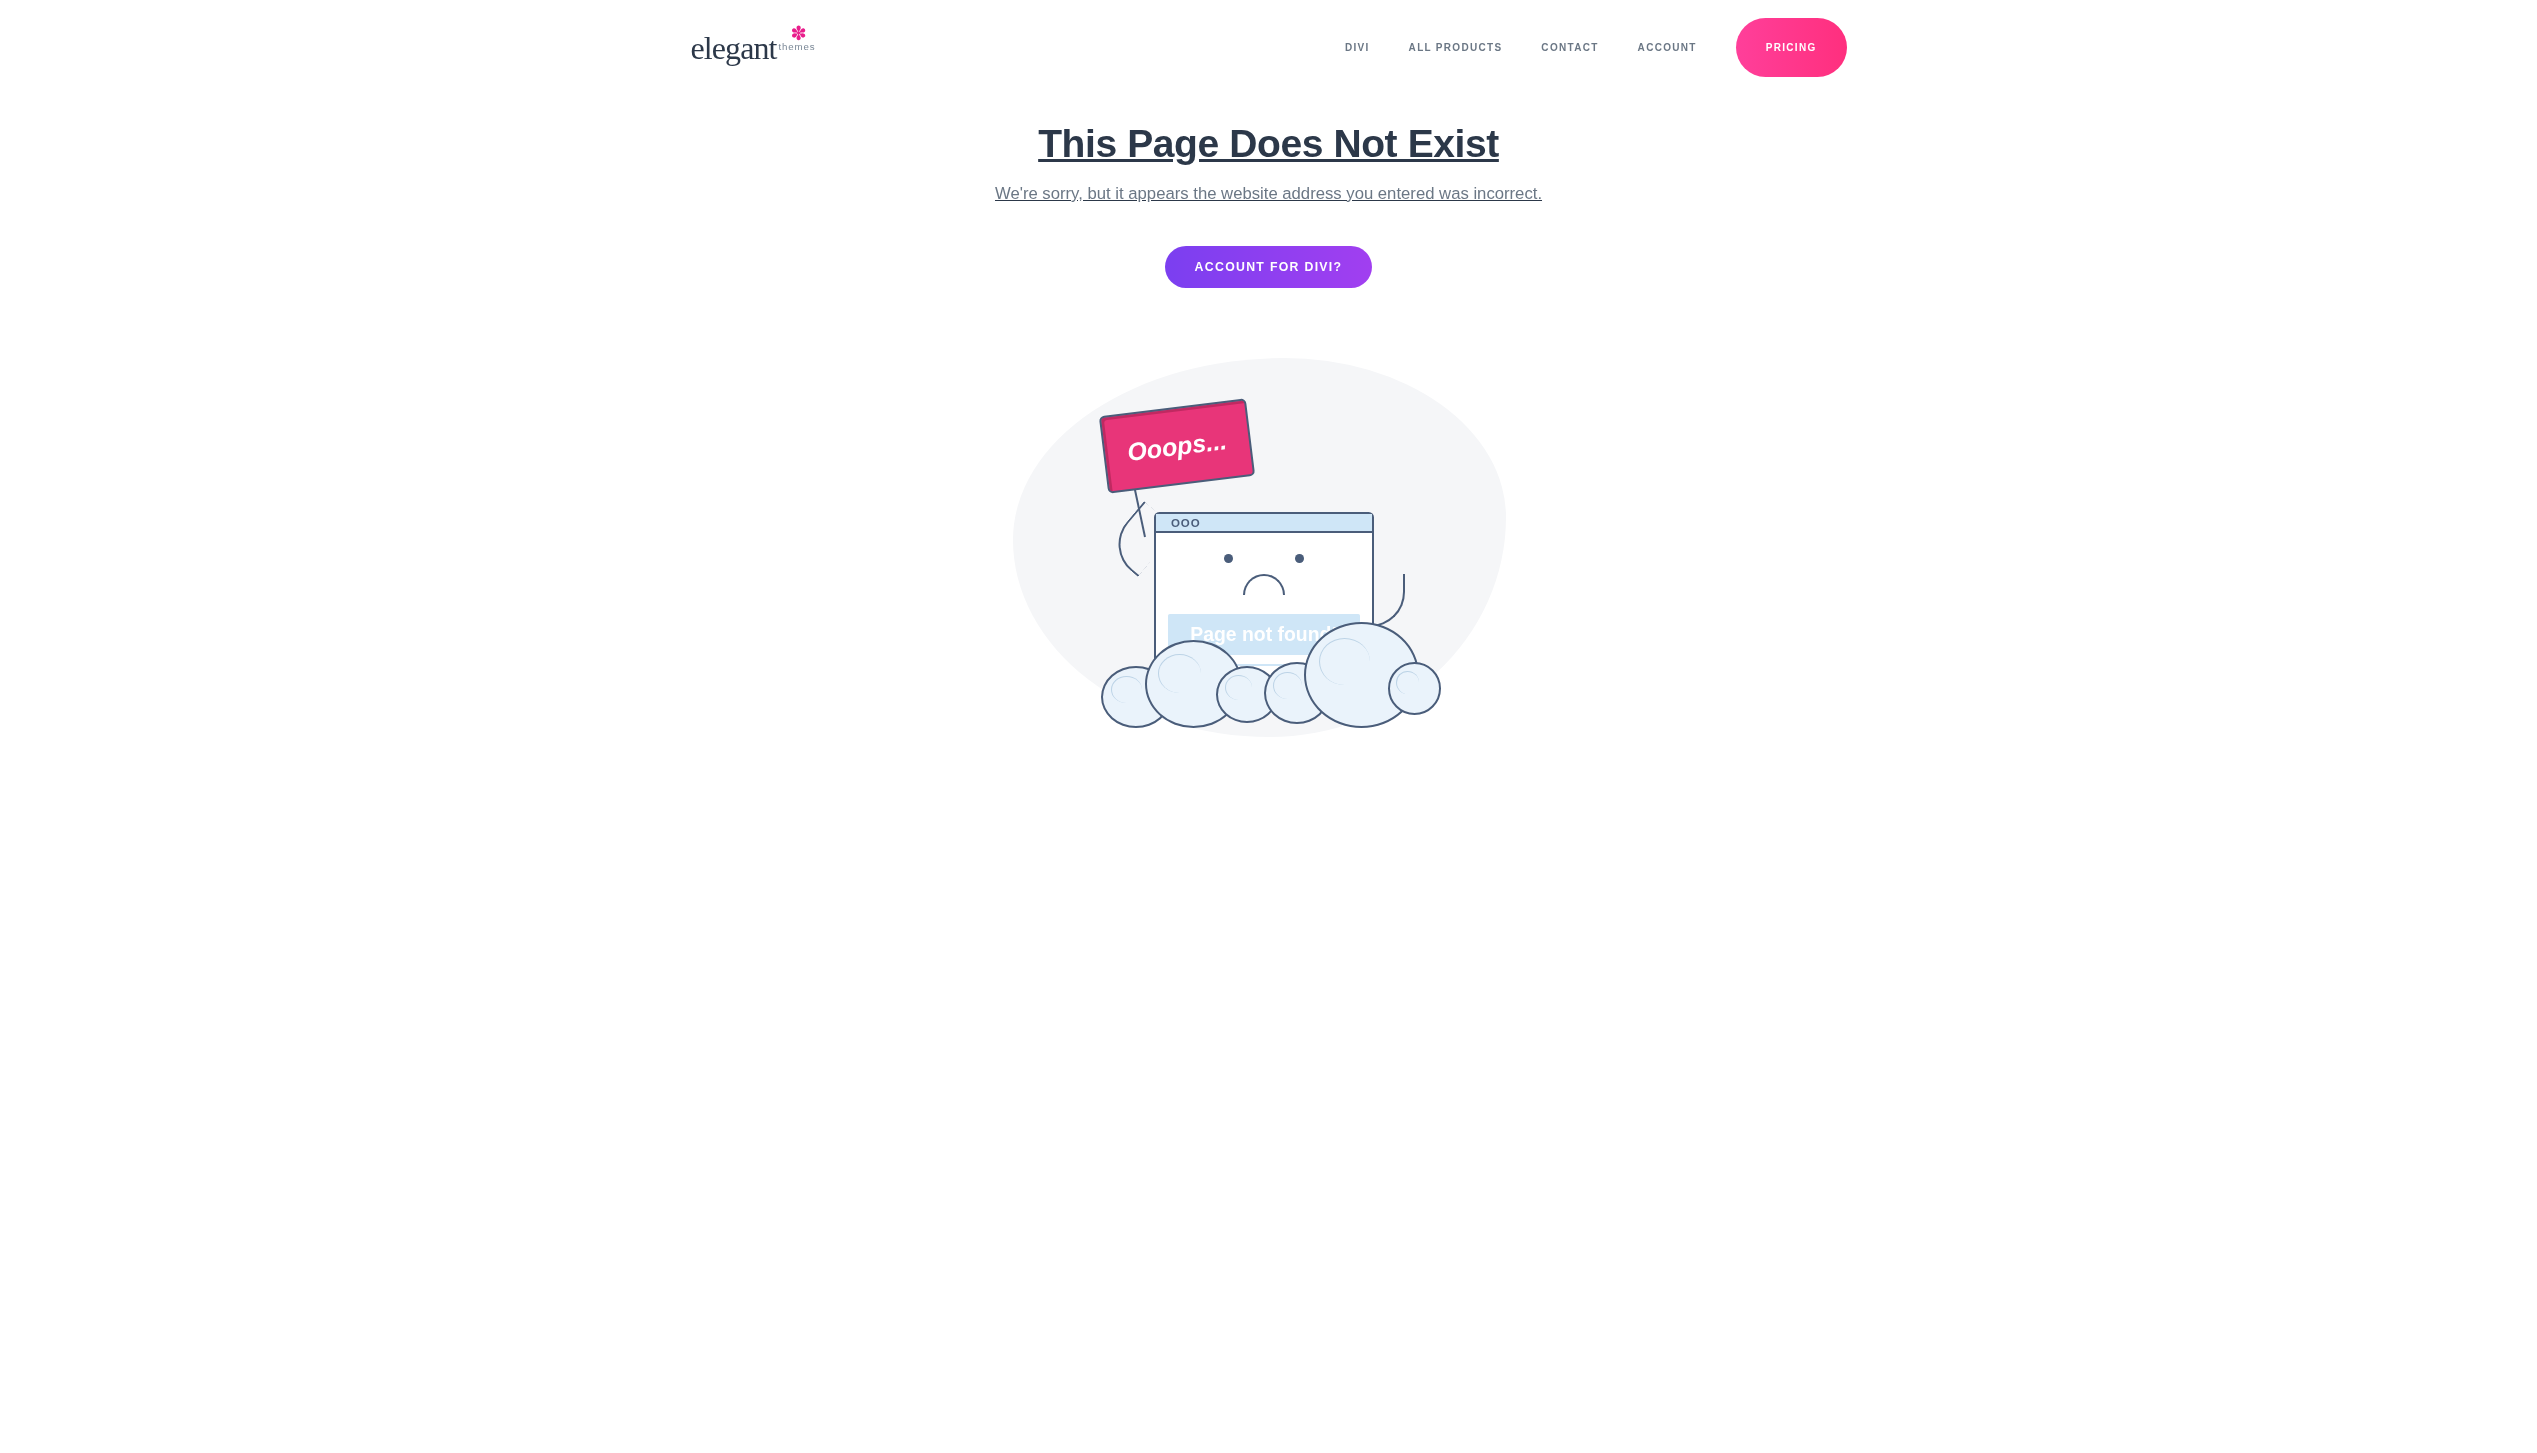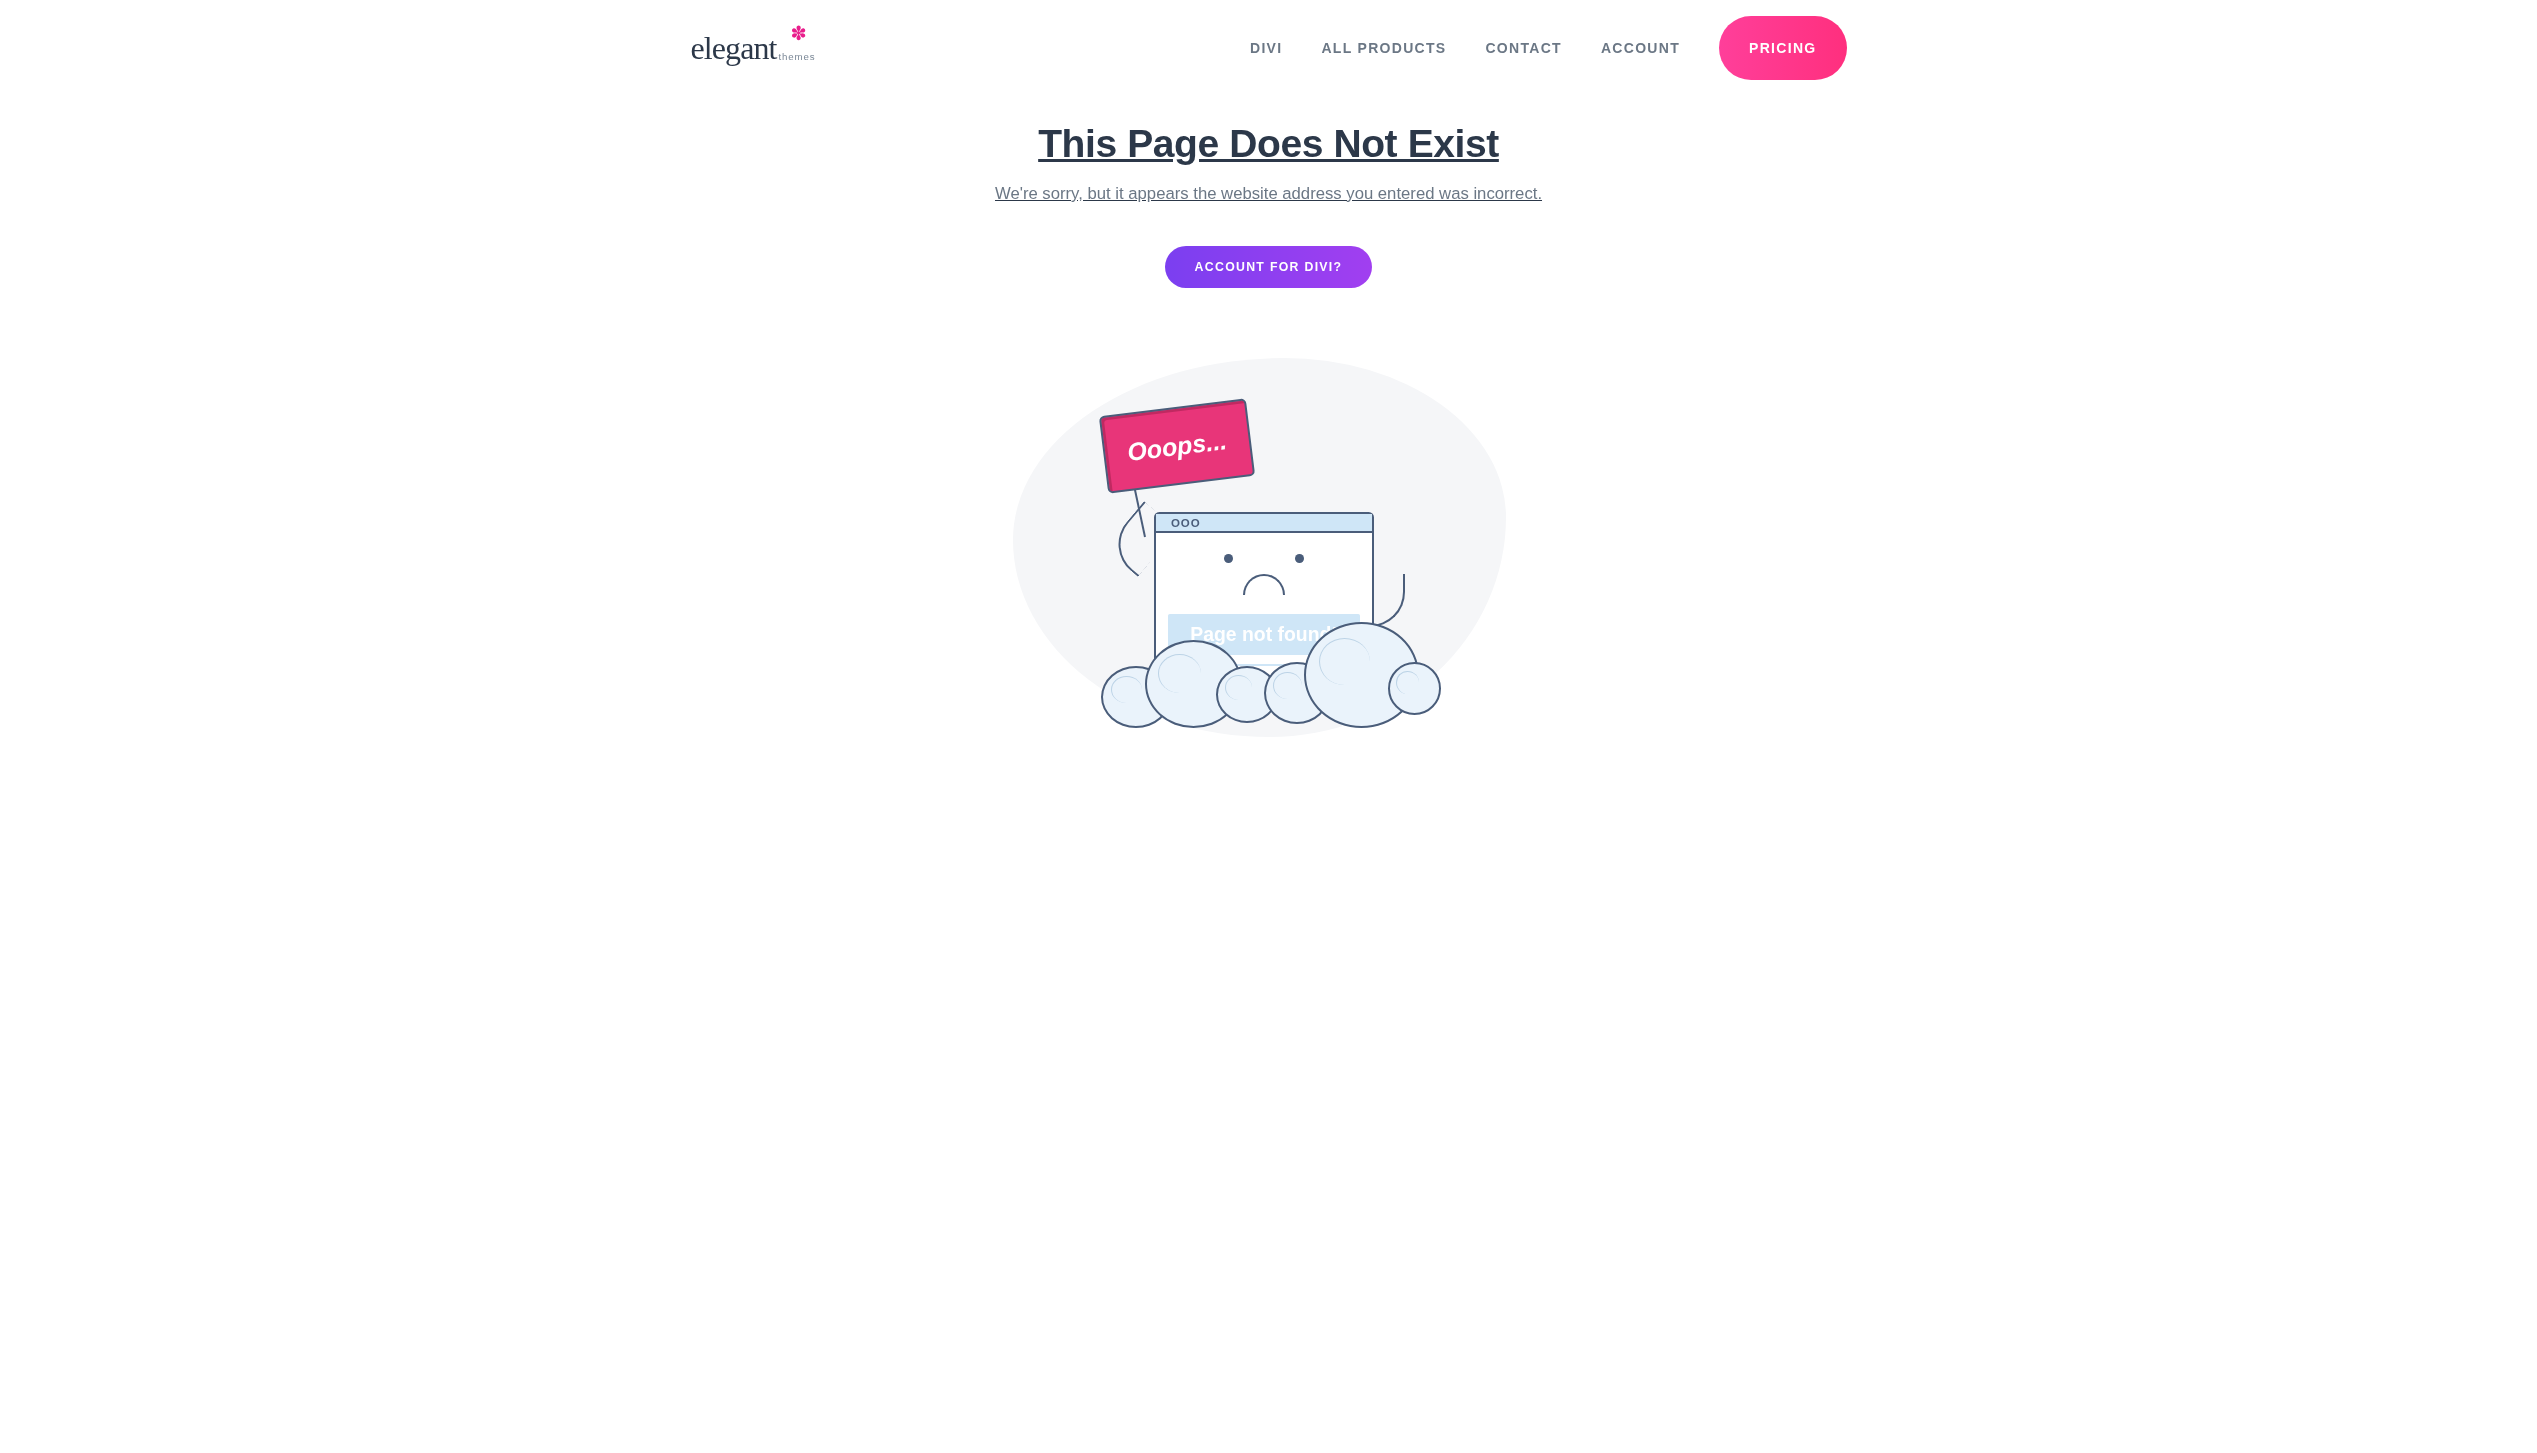--- a/index.html
+++ b/index.html
@@ -14,21 +14,21 @@
 
   
   .header {
     display: flex;
     align-items: center;
     justify-content: space-between;
     padding: 17.6px 63px 0 63px;
     height: 78px;
   }
   .logo {
-    display: flex; align-items: flex-end;
+    display: flex; align-items: center;
     font-family: Georgia, "Times New Roman", serif;
     color: #2c3849;
     position: relative;
     user-select: none;
   }
   .logo-word {
     font-size: 32px;
     font-weight: 400;
     letter-spacing: -0.9px;
     line-height: 1;
@@ -44,21 +44,21 @@
   .logo-flower {
     position: absolute;
     top: -8px; right: 8.8px;
     color: #e91e8c;
     font-size: 19.4px;
     line-height: 1;
   }
 
   .nav { display: flex; align-items: center; gap: 39px; }
   .nav a {
-    font-size: 14px;
+    font-size: 10px;
     font-weight: 700;
     letter-spacing: 1.3px;
     color: #6b7785;
     text-decoration: none;
     cursor: pointer;
   }
   .nav a.cta {
     background: linear-gradient(90deg, #ff3f9a 0%, #ff2f7e 100%);
     color: #ffffff;
     padding: 24px 30px;

